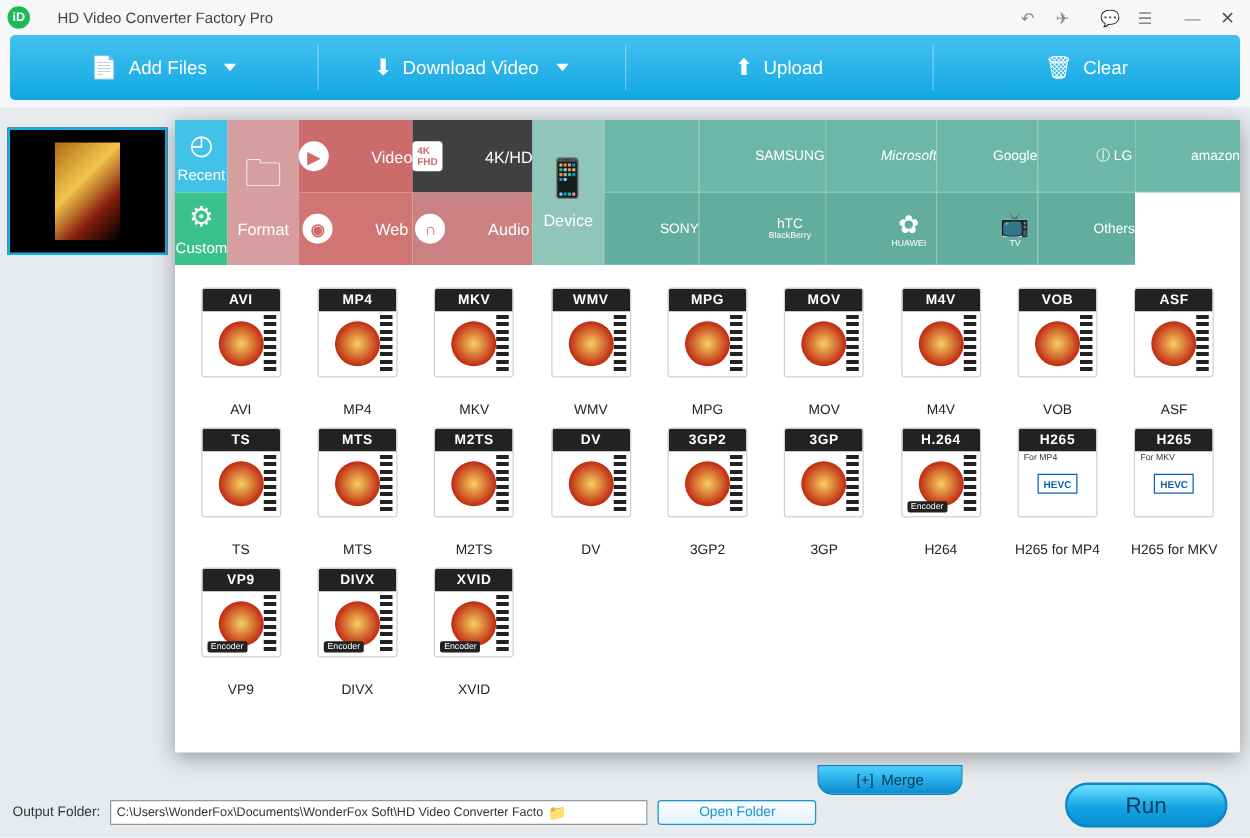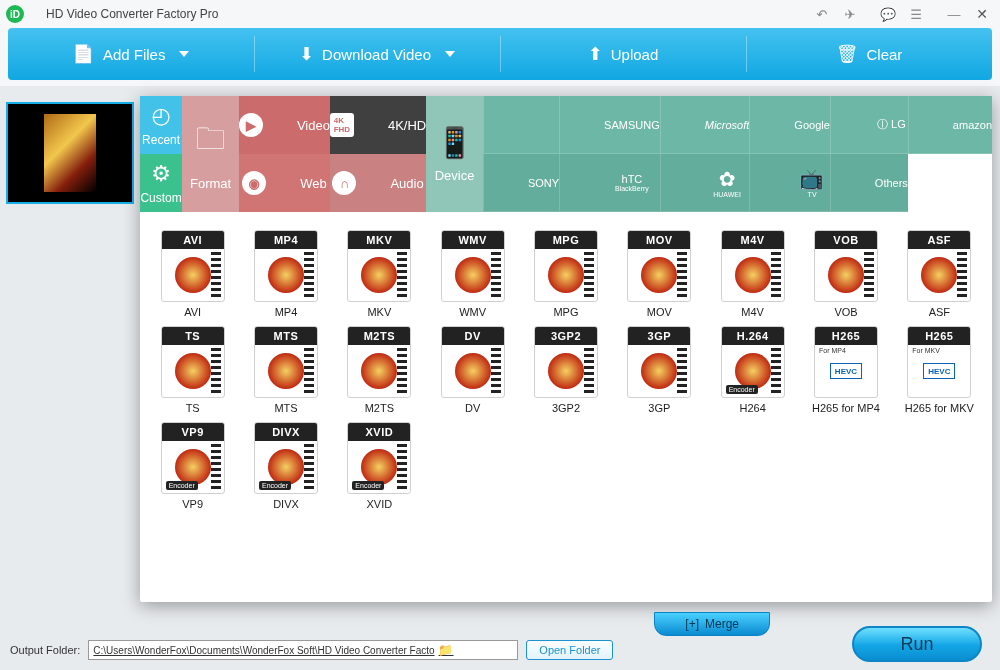--- a/index.html
+++ b/index.html
@@ -53,38 +53,38 @@
   .brands { flex:1; display:grid; grid-template-columns:repeat(6,1fr); grid-template-rows:1fr 1fr; }
   .bcell { background:#6db7a6; border-left:1px solid rgba(255,255,255,0.18); border-bottom:1px solid rgba(255,255,255,0.18); display:flex; align-items:center; justify-content:center; color:#fff; font-size:11px; font-weight:bold; font-style:italic; letter-spacing:0.5px; cursor:pointer;padding-left:44px;}
   .bcell .blabel { font-style:normal; letter-spacing:0; font-weight:500;}
   .bcell.row2{background:#63ad9c;}
   .bcell .bico{font-size:20px;}
   .sub { font-size:7px; display:block; font-weight:normal; font-style:normal; letter-spacing:0; }
 
   
   .grid { flex:1; overflow:auto; padding:18px 10px 10px 10px; }
   .grow { display:grid; grid-template-columns: repeat(9, 1fr); gap:8px; }
-  .fcell { display:flex; flex-direction:column; align-items:center; gap:4px; cursor:pointer;}
+  .fcell { display:flex; flex-direction:column; align-items:center; gap:20px; cursor:pointer;}
   .ficon { width:64px; height:72px; border:1px solid #d0d0d0; border-radius:3px; background:#fff; display:flex; flex-direction:column; overflow:hidden; }
   .ficon .tag { background:#222; color:#fff; font-size:11px; font-weight:bold; text-align:center; padding:3px 0; letter-spacing:0.5px;}
   .ficon .body { flex:1; display:flex; align-items:center; justify-content:center; position:relative; }
   .ficon .film { position:absolute; right:3px; top:3px; bottom:3px; width:10px; background:repeating-linear-gradient(180deg,#222 0 3px, transparent 3px 6px); }
   .ficon .art { width:36px;height:36px;border-radius:50%;background:radial-gradient(circle,#f5d060,#c02a12 70%);}
   .ficon .enc { position:absolute; left:4px; bottom:3px; font-size:7px; background:#222;color:#fff; padding:1px 3px; border-radius:2px;}
   .flabel { font-size:11px; color:#222; }
 
   
   .footer { position:absolute; left:0; right:0; bottom:0; padding:6px 10px 10px 10px; background:#e8ebee; display:flex; flex-direction:column; gap:6px; font-size:11px; color:#333;}
   .comp-row { display:flex; align-items:center; gap:6px;}
   .comp-row input[type=checkbox]{accent-color:#1a93d0;}
   .out-row { display:flex; align-items:center; gap:8px;}
   .out-row .of-label{font-size:11px;}
-  .out-row .pathbox { flex:0 0 430px; height:20px; border:1px solid #999; background:#fff; display:flex; align-items:center; padding:0 4px; font-size:10px; white-space:nowrap; overflow:hidden;text-decoration:underline;}
+  .out-row .pathbox { flex:0 0 430px; height:20px; border:1px solid #999; background:#fff; display:flex; align-items:center; padding:0 4px; font-size:10px; white-space:nowrap; overflow:hidden;}
   .out-row .foldico{font-size:12px;color:#d9a40b;margin-left:4px;}
-  .smallbtn { border:1px solid #1a93d0; color:#1a93d0; background:linear-gradient(180deg,#fbfeff,#e2f3fb); padding:3px 12px; border-radius:3px; font-size:11px; cursor:pointer;}
+  .smallbtn { border:1px solid #1a93d0; color:#1a93d0; background:linear-gradient(180deg,#fbfeff,#e2f3fb); padding:3px 32px; border-radius:3px; font-size:11px; cursor:pointer;}
   .mergebtn { position:absolute; right:230px; bottom:34px; background:linear-gradient(180deg,#4ad0ff,#0a8bd0); color:#003a56; border:1px solid #0a84c6; border-top-left-radius:0;border-top-right-radius:0;border-bottom-left-radius:12px;border-bottom-right-radius:12px; padding:4px 30px; font-size:12px; cursor:pointer; display:flex;align-items:center;gap:6px;}
   .runbtn { position:absolute; right:18px; bottom:8px; width:130px; height:36px; border-radius:18px; border:2px solid #0d85c7; background:linear-gradient(180deg,#6fe0ff,#12a5e6 55%,#0a8ed0); color:#053a56; font-size:18px; font-weight:500; display:flex;align-items:center;justify-content:center;cursor:pointer;}
 </style>
 </head>
 <body>
 
 <div class="titlebar">
   <div class="logo">iD</div>
   <div class="title">HD Video Converter Factory Pro</div>
   <div class="spacer"></div>

